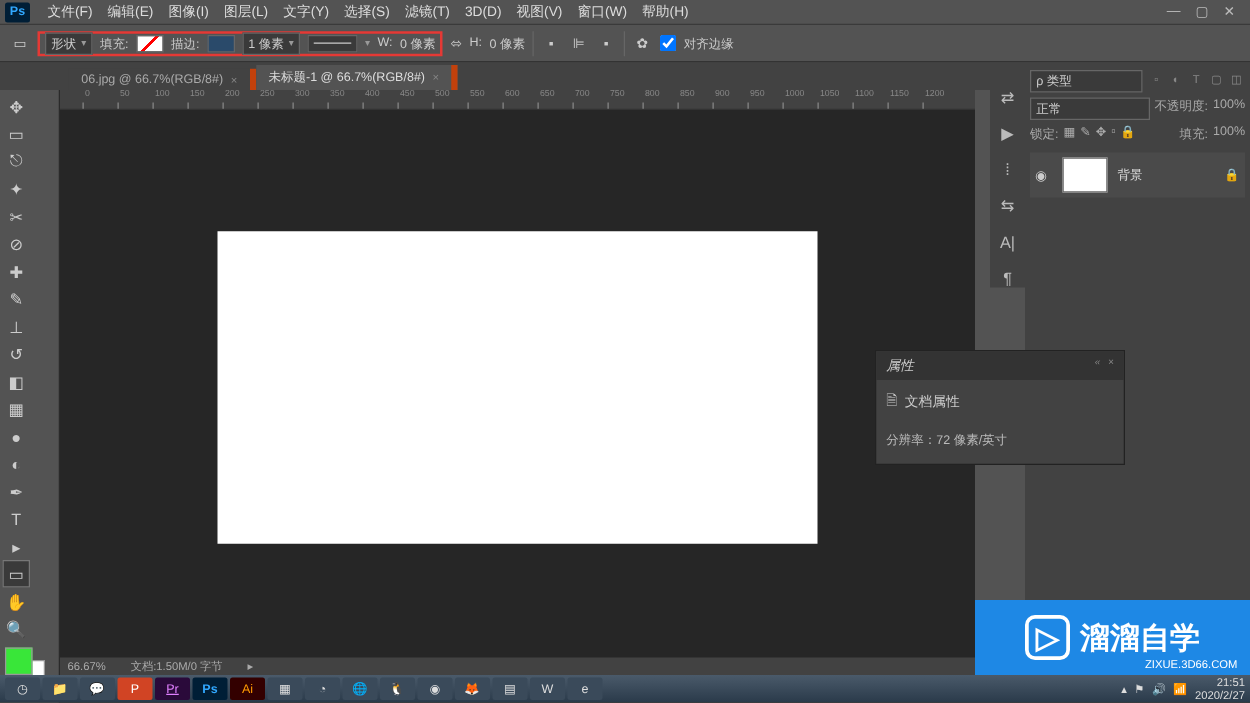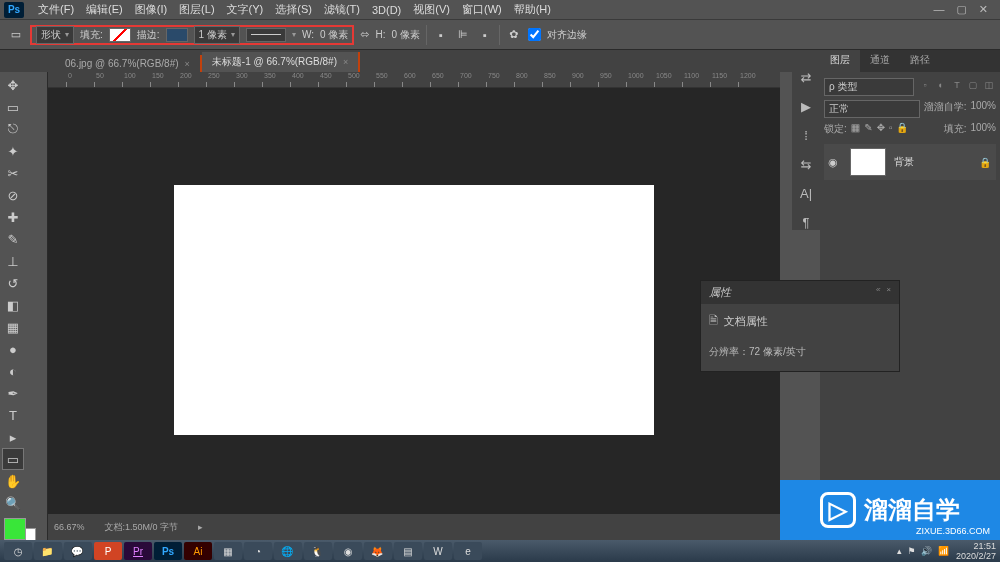--- a/index.html
+++ b/index.html
@@ -19,21 +19,21 @@
 .opt-label { color: #cccccc; font-size: 10px; }
 .color-swatch { width: 22px; height: 14px; border: 1px solid #666; background: linear-gradient(135deg, white 45%, red 45%, red 55%, white 55%); }
 .color-swatch.stroke { background: #2a4a6a; }
 .line-style { width: 40px; height: 14px; background: #3a3a3a; border: 1px solid #666; display: flex; align-items: center; justify-content: center; }
 .line-style::before { content: ''; width: 30px; height: 1px; background: #ccc; }
 .opt-icon { width: 16px; height: 16px; display: flex; align-items: center; justify-content: center; color: #ccc; }
 .divider-v { width: 1px; height: 20px; background: #666; }
 
 
 .doc-tabs { height: 22px; background: #424242; display: flex; align-items: flex-end; padding-left: 55px; }
-.doc-tab { padding: 3px 10px; background: #424242; color: #aaa; font-size: 10px; display: flex; align-items: center; gap: 6px; border-right: 2px solid #c2410c; }
+.doc-tab { padding: 3px 10px; background: #424242; color: #aaa; font-size: 10px; display: flex; align-items: center; gap: 6px; border-right: 5px solid #c2410c; }
 .doc-tab.active { background: #535353; color: #ddd; }
 .doc-tab .close { font-size: 9px; color: #888; }
 
 
 .toolbox { position: absolute; left: 0; top: 72px; width: 48px; background: #535353; display: flex; flex-wrap: wrap; border-right: 1px solid #2a2a2a; padding: 2px; }
 .tool { width: 22px; height: 22px; display: flex; align-items: center; justify-content: center; color: #cccccc; font-size: 13px; cursor: default; position: relative; }
 .tool.active { background: #3a3a3a; border: 1px solid #777; }
 .color-picker { width: 44px; height: 40px; position: relative; margin-top: 4px; }
 .fg-color { position: absolute; width: 22px; height: 22px; background: #39e639; border: 1px solid #999; top: 0; left: 2px; }
 .bg-color { position: absolute; width: 22px; height: 22px; background: #ffffff; border: 1px solid #999; top: 10px; left: 12px; }
@@ -68,21 +68,21 @@
 
 
 .props-panel { position: absolute; right: 100px; top: 280px; width: 200px; background: #424242; border: 1px solid #222; }
 .props-header { background: #333; padding: 4px 8px; font-size: 11px; display: flex; justify-content: space-between; font-style: italic; }
 .props-header .ctrls { display: flex; gap: 6px; font-size: 8px; color: #888; }
 .props-body { padding: 8px; }
 .props-title { display: flex; align-items: center; gap: 6px; font-size: 11px; margin-bottom: 10px; }
 .props-row { font-size: 10px; color: #bbb; padding: 4px 0; display: flex; gap: 20px; }
 
 
-.status-bar { position: absolute; bottom: 22px; left: 48px; right: 220px; height: 26px; background: #424242; font-size: 9px; color: #aaa; padding: 0 6px; display: flex; gap: 20px; align-items: center; }
+.status-bar { position: absolute; bottom: 22px; left: 48px; right: 220px; height: 14px; background: #424242; font-size: 9px; color: #aaa; padding: 0 6px; display: flex; gap: 20px; align-items: center; }
 
 
 .watermark { position: absolute; right: 0; bottom: 22px; width: 220px; height: 60px; background: #1e88e5; color: white; display: flex; align-items: center; justify-content: center; gap: 8px; font-size: 24px; font-weight: bold; }
 .watermark .play { width: 36px; height: 36px; border: 3px solid white; border-radius: 8px; display: flex; align-items: center; justify-content: center; }
 .watermark .sub { position: absolute; bottom: 4px; right: 10px; font-size: 9px; font-weight: normal; }
 
 
 .taskbar { position: absolute; bottom: 0; left: 0; right: 0; height: 22px; background: linear-gradient(#4a5a6a, #2a3a4a); display: flex; align-items: center; padding: 0 4px; gap: 2px; }
 .task-icon { width: 28px; height: 18px; background: #3a4a5a; border-radius: 2px; display: flex; align-items: center; justify-content: center; font-size: 10px; color: #ddd; }
 .task-icon.ps { background: #001e36; color: #31a8ff; font-weight: bold; }
@@ -275,39 +275,34 @@
 <div class="mini-dock">
   <span>⇄</span>
   <span>▶</span>
   <span>⁞</span>
   <span>⇆</span>
   <span>A|</span>
   <span>¶</span>
 </div>
 
 <div class="right-dock">
-  <div class="panel-tabs">
-    <div class="panel-tab active">图层</div>
-    <div class="panel-tab">通道</div>
-    <div class="panel-tab">路径</div>
-  </div>
   <div class="panel-body">
     <div class="panel-row">
       <div class="panel-select">ρ 类型</div>
       <div class="panel-icons">
         <span>▫</span>
         <span>◐</span>
         <span>T</span>
         <span>▢</span>
         <span>◫</span>
       </div>
     </div>
     <div class="panel-row">
       <div class="panel-select">正常</div>
-      <span>溜溜自学:</span>
+      <span>不透明度:</span>
       <span>100%</span>
     </div>
     <div class="panel-row">
       <span>锁定:</span>
       <span>▦</span>
       <span>✎</span>
       <span>✥</span>
       <span>▫</span>
       <span>🔒</span>
       <span style="margin-left:auto">填充:</span>

